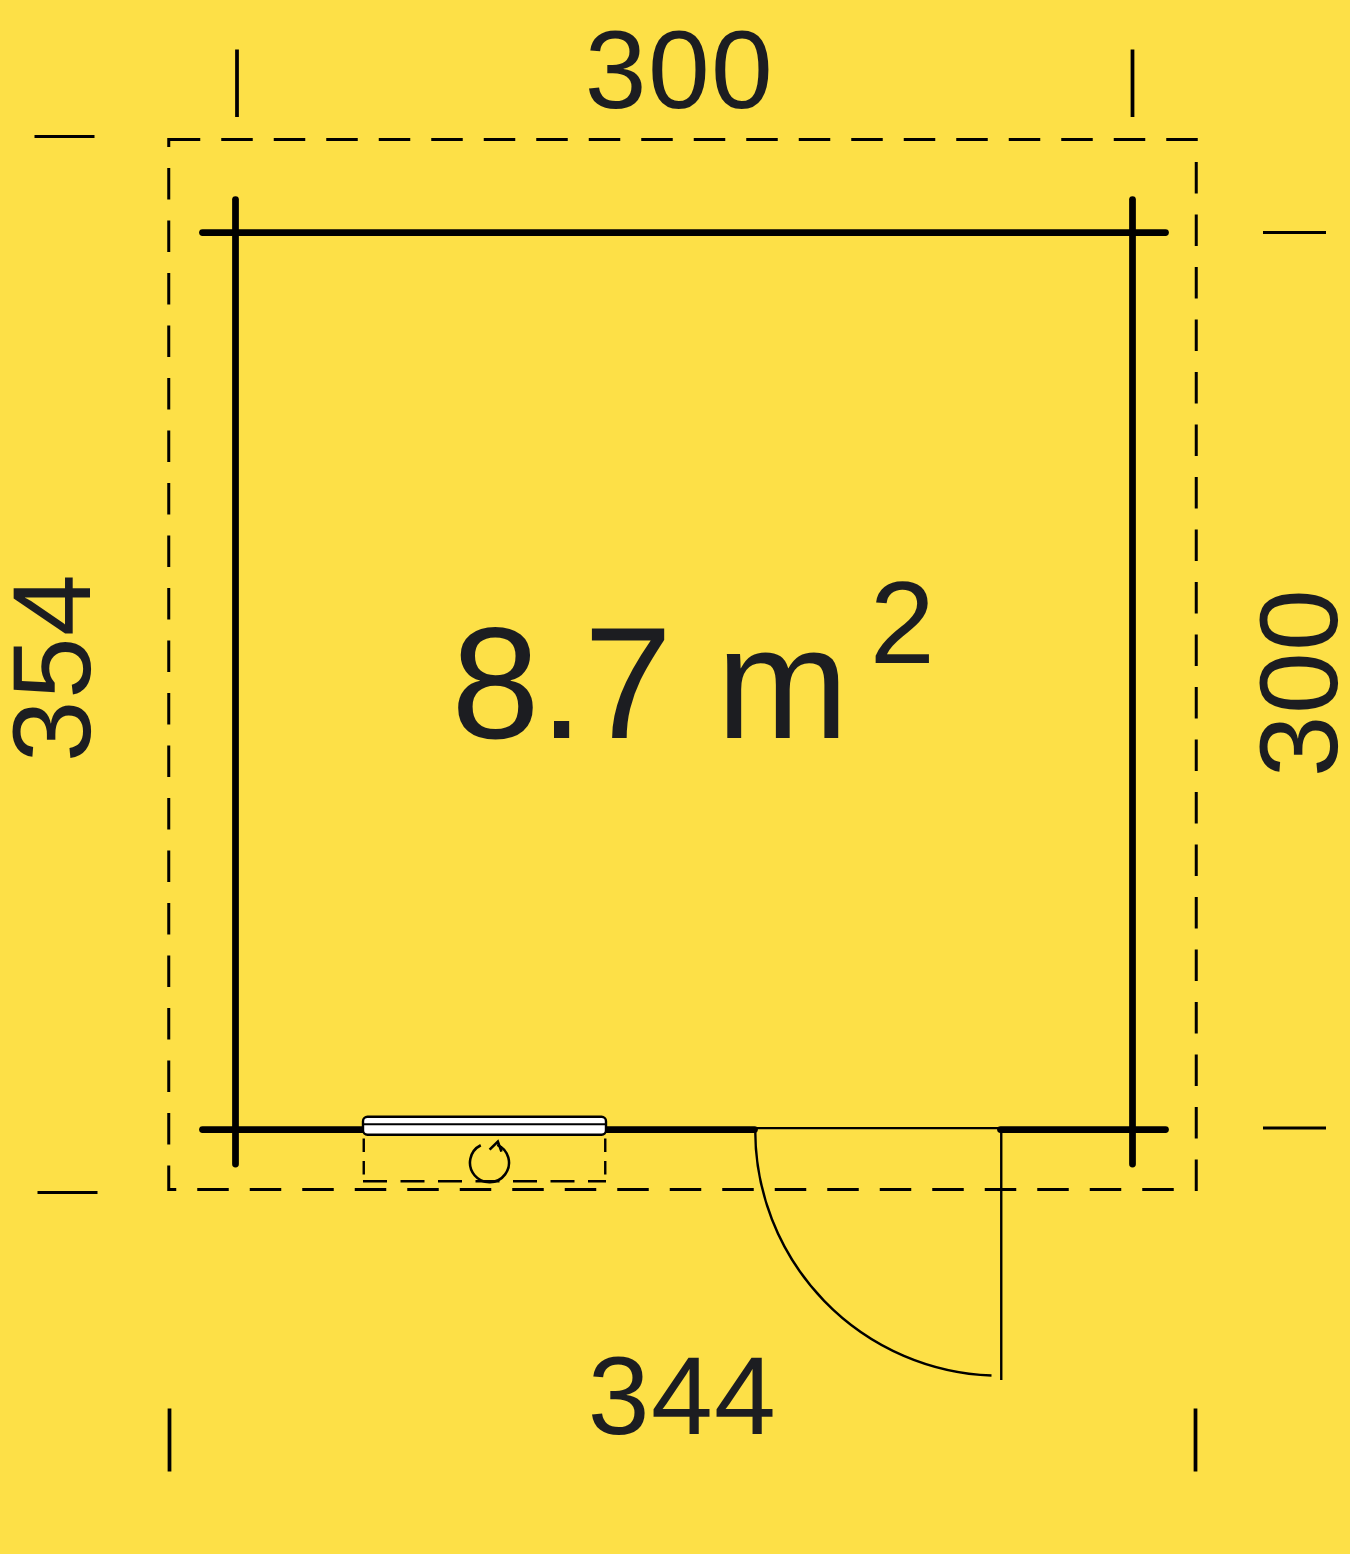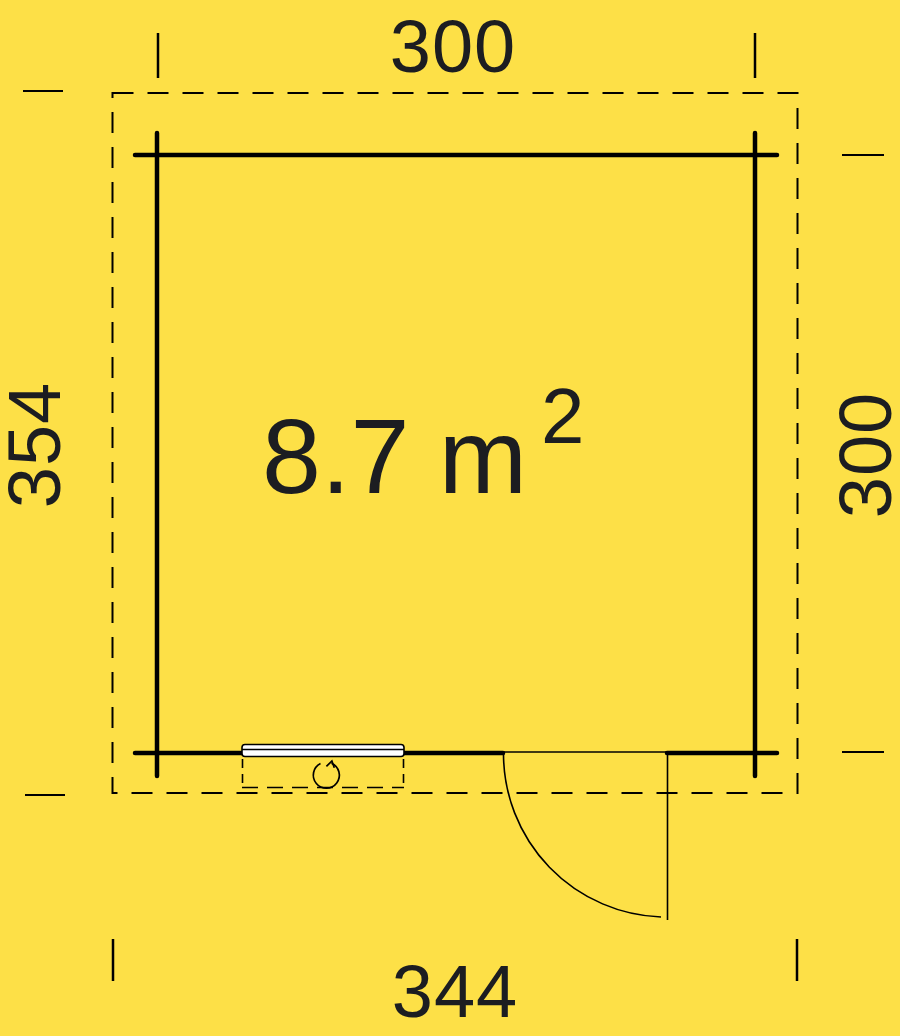--- a/index.html
+++ b/index.html
@@ -27,21 +27,21 @@
     white-space: nowrap;
     color: #1c1d21;
   }
   .dim-label.vertical {
     transform: rotate(-90deg);
   }
   .area-label {
     position: absolute;
     left: 262px; top: 403px;
     width: 400px;
-    text-align: left;
+    text-align: center;
     font-size: 106px;
     font-weight: 500;
     line-height: 1;
     white-space: nowrap;
     color: #1c1d21;
   }
   .area-label .sup {
     display: inline-block;
     font-size: 78px;
     margin-left: 14px;
@@ -95,21 +95,21 @@
         <line x1="25" y1="795" x2="65" y2="795"></line>
         <line x1="842" y1="155" x2="884" y2="155"></line>
         <line x1="842" y1="752" x2="884" y2="752"></line>
       </g>
 
     </g>
   </svg>
 
   <div class="dim-label" style="left: 353px; top: 10px; width: 200px; color: rgb(28, 29, 33);">300</div>
 
-  <div class="dim-label" style="left: 355px; top: 955px; width: 200px; color: rgb(28, 29, 33);">344</div>
+  <div class="dim-label" style="left: 355px; top: 894px; width: 200px; color: rgb(28, 29, 33);">344</div>
 
   <div class="dim-label vertical" style="left: -105px; top: 408px; width: 280px; height: 74px; color: rgb(28, 29, 33);">354</div>
 
   <div class="dim-label vertical" style="left: 726px; top: 418px; width: 280px; height: 74px; color: rgb(28, 29, 33);">300</div>
 
   <div class="area-label" style="color: rgb(28, 29, 33);">
     <span>8.7 m</span><span class="sup">2</span>
   </div>
 
 </div>

